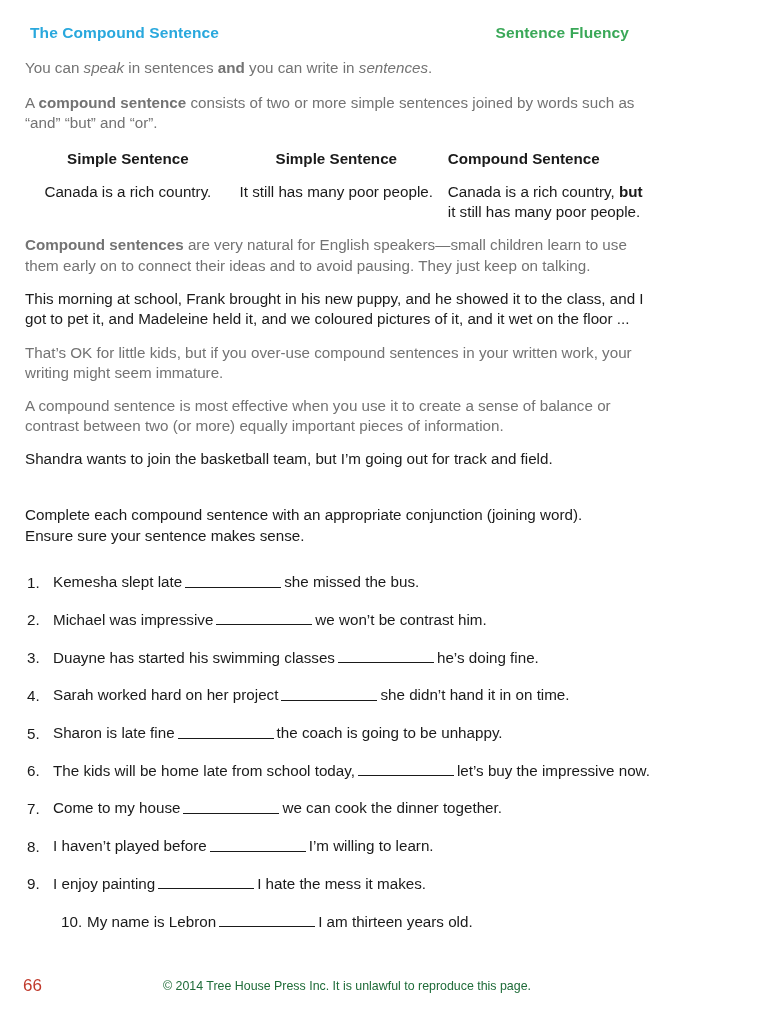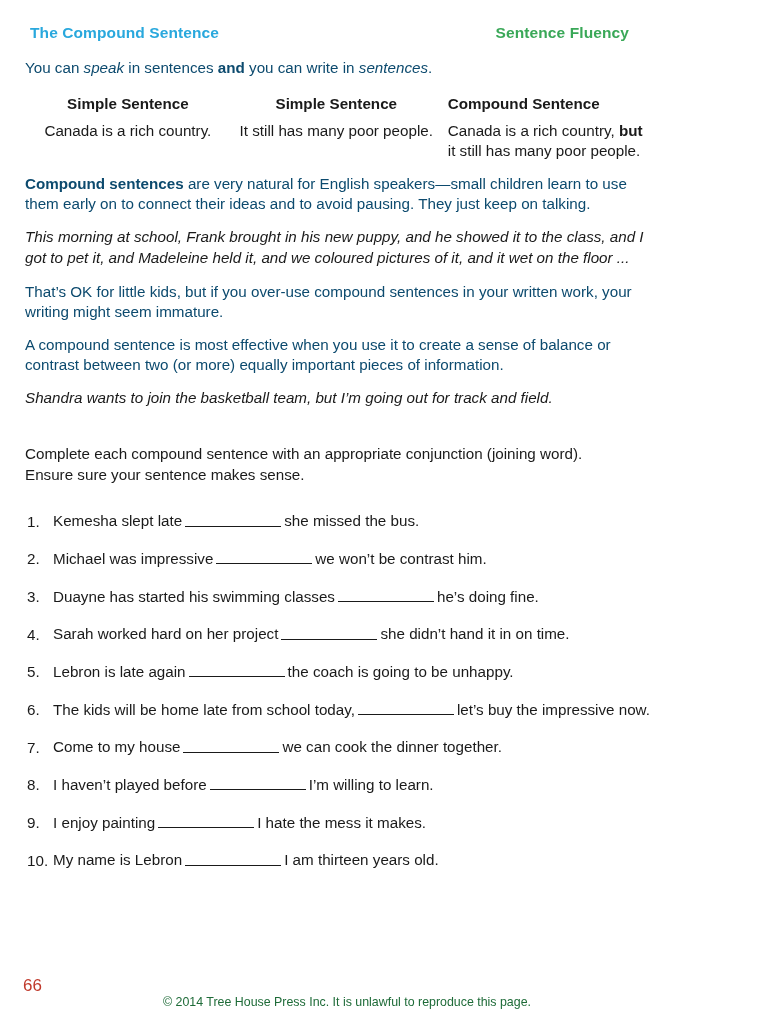--- a/index.html
+++ b/index.html
@@ -46,55 +46,54 @@
   }
 
   
   .content {
     padding-top: 16px;
   }
   p.para {
     margin: 0 0 15px 0;
     font-size: 15.2px;
     line-height: 1.32;
-    color: #0c4a6e;
+    color: #737373;
   }
   p.para.tight {
     margin-bottom: 13px;
   }
   .ital {
     font-style: italic;
   }
   .bold {
     font-weight: bold;
   }
   p.example {
     margin: 0 0 14px 0;
     font-size: 15.2px;
     line-height: 1.32;
-    font-style: italic;
     color: #1a1a1a;
   }
 
   
   .compare {
     display: flex;
     margin: 16px 0 14px 0;
     padding-left: 3px;
   }
   .col {
     font-size: 15.2px;
     line-height: 1.3;
   }
   .col-1 { width: 232px; text-align: center; }
   .col-2 { width: 252px; text-align: center; }
   .col-3 { width: 236px; text-align: left; padding-left: 3px;}
   .col-head {
     font-weight: bold;
-    margin-bottom: 7px;
+    margin-bottom: 13px;
   }
   .col-body {
     font-weight: normal;
   }
 
   
   .instructions {
     margin-top: 36px;
     font-size: 15.2px;
     line-height: 1.36;
@@ -111,21 +110,21 @@
     align-items: baseline;
     font-size: 15.2px;
     margin-bottom: 17.5px;
     line-height: 1.3;
   }
   .ex-num {
     width: 26px;
     flex: 0 0 26px;
     text-align: left;
   }
-  .ex-num.wide { width: 26px; }
+  .ex-num.wide { width: 26px; margin-left: 34px; }
   .ex-text {
     flex: 1 1 auto;
   }
   .blank {
     display: inline-block;
     width: 96px;
     border-bottom: 1.4px solid #1a1a1a;
     margin: 0 3px 0 3px;
     vertical-align: baseline;
     height: 0.95em;
@@ -149,37 +148,37 @@
   }
   .copyright {
     position: absolute;
     left: 0;
     right: 0;
     top: 3px;
     text-align: center;
     font-size: 12.4px;
     color: #1e6b38;
     padding-left: 18px;
-    margin-top: 16px;
   }
 </style>
 </head>
 <body>
 
 <div class="page">
 
   <div class="header">
     <div class="header-title">The Compound Sentence</div>
     <div class="header-strand">Sentence Fluency</div>
   </div>
 
   <div class="content">
 
     <p class="para"><span>You can </span><span class="ital">speak</span><span> in sentences </span><span class="bold">and</span><span> you can write in </span><span class="ital">sentences</span><span>.</span></p>
 
+    <p class="para"><span>A </span><span class="bold">compound sentence</span><span> consists of two or more simple sentences joined by words such as “and” “but” and “or”.</span></p>
 
     <div class="compare">
       <div class="col col-1">
         <div class="col-head">Simple Sentence</div>
         <div class="col-body">Canada is a rich country.</div>
       </div>
       <div class="col col-2">
         <div class="col-head">Simple Sentence</div>
         <div class="col-body">It still has many poor people.</div>
       </div>
@@ -221,21 +220,21 @@
         <span class="ex-text"><span>Duayne has started his swimming classes</span><span class="blank"></span><span>he’s doing fine.</span></span>
       </div>
 
       <div class="ex-row">
         <span class="ex-num">4.</span>
         <span class="ex-text"><span>Sarah worked hard on her project</span><span class="blank"></span><span>she didn’t hand it in on time.</span></span>
       </div>
 
       <div class="ex-row">
         <span class="ex-num">5.</span>
-        <span class="ex-text"><span>Lebron is late again</span><span class="blank"></span><span>the coach is going to be unhappy.</span></span>
+        <span class="ex-text"><span>Sharon is late fine</span><span class="blank"></span><span>the coach is going to be unhappy.</span></span>
       </div>
 
       <div class="ex-row">
         <span class="ex-num">6.</span>
         <span class="ex-text"><span>The kids will be home late from school today,</span><span class="blank"></span><span>let’s buy the impressive now.</span></span>
       </div>
 
       <div class="ex-row">
         <span class="ex-num">7.</span>
         <span class="ex-text"><span>Come to my house</span><span class="blank"></span><span>we can cook the dinner together.</span></span>

